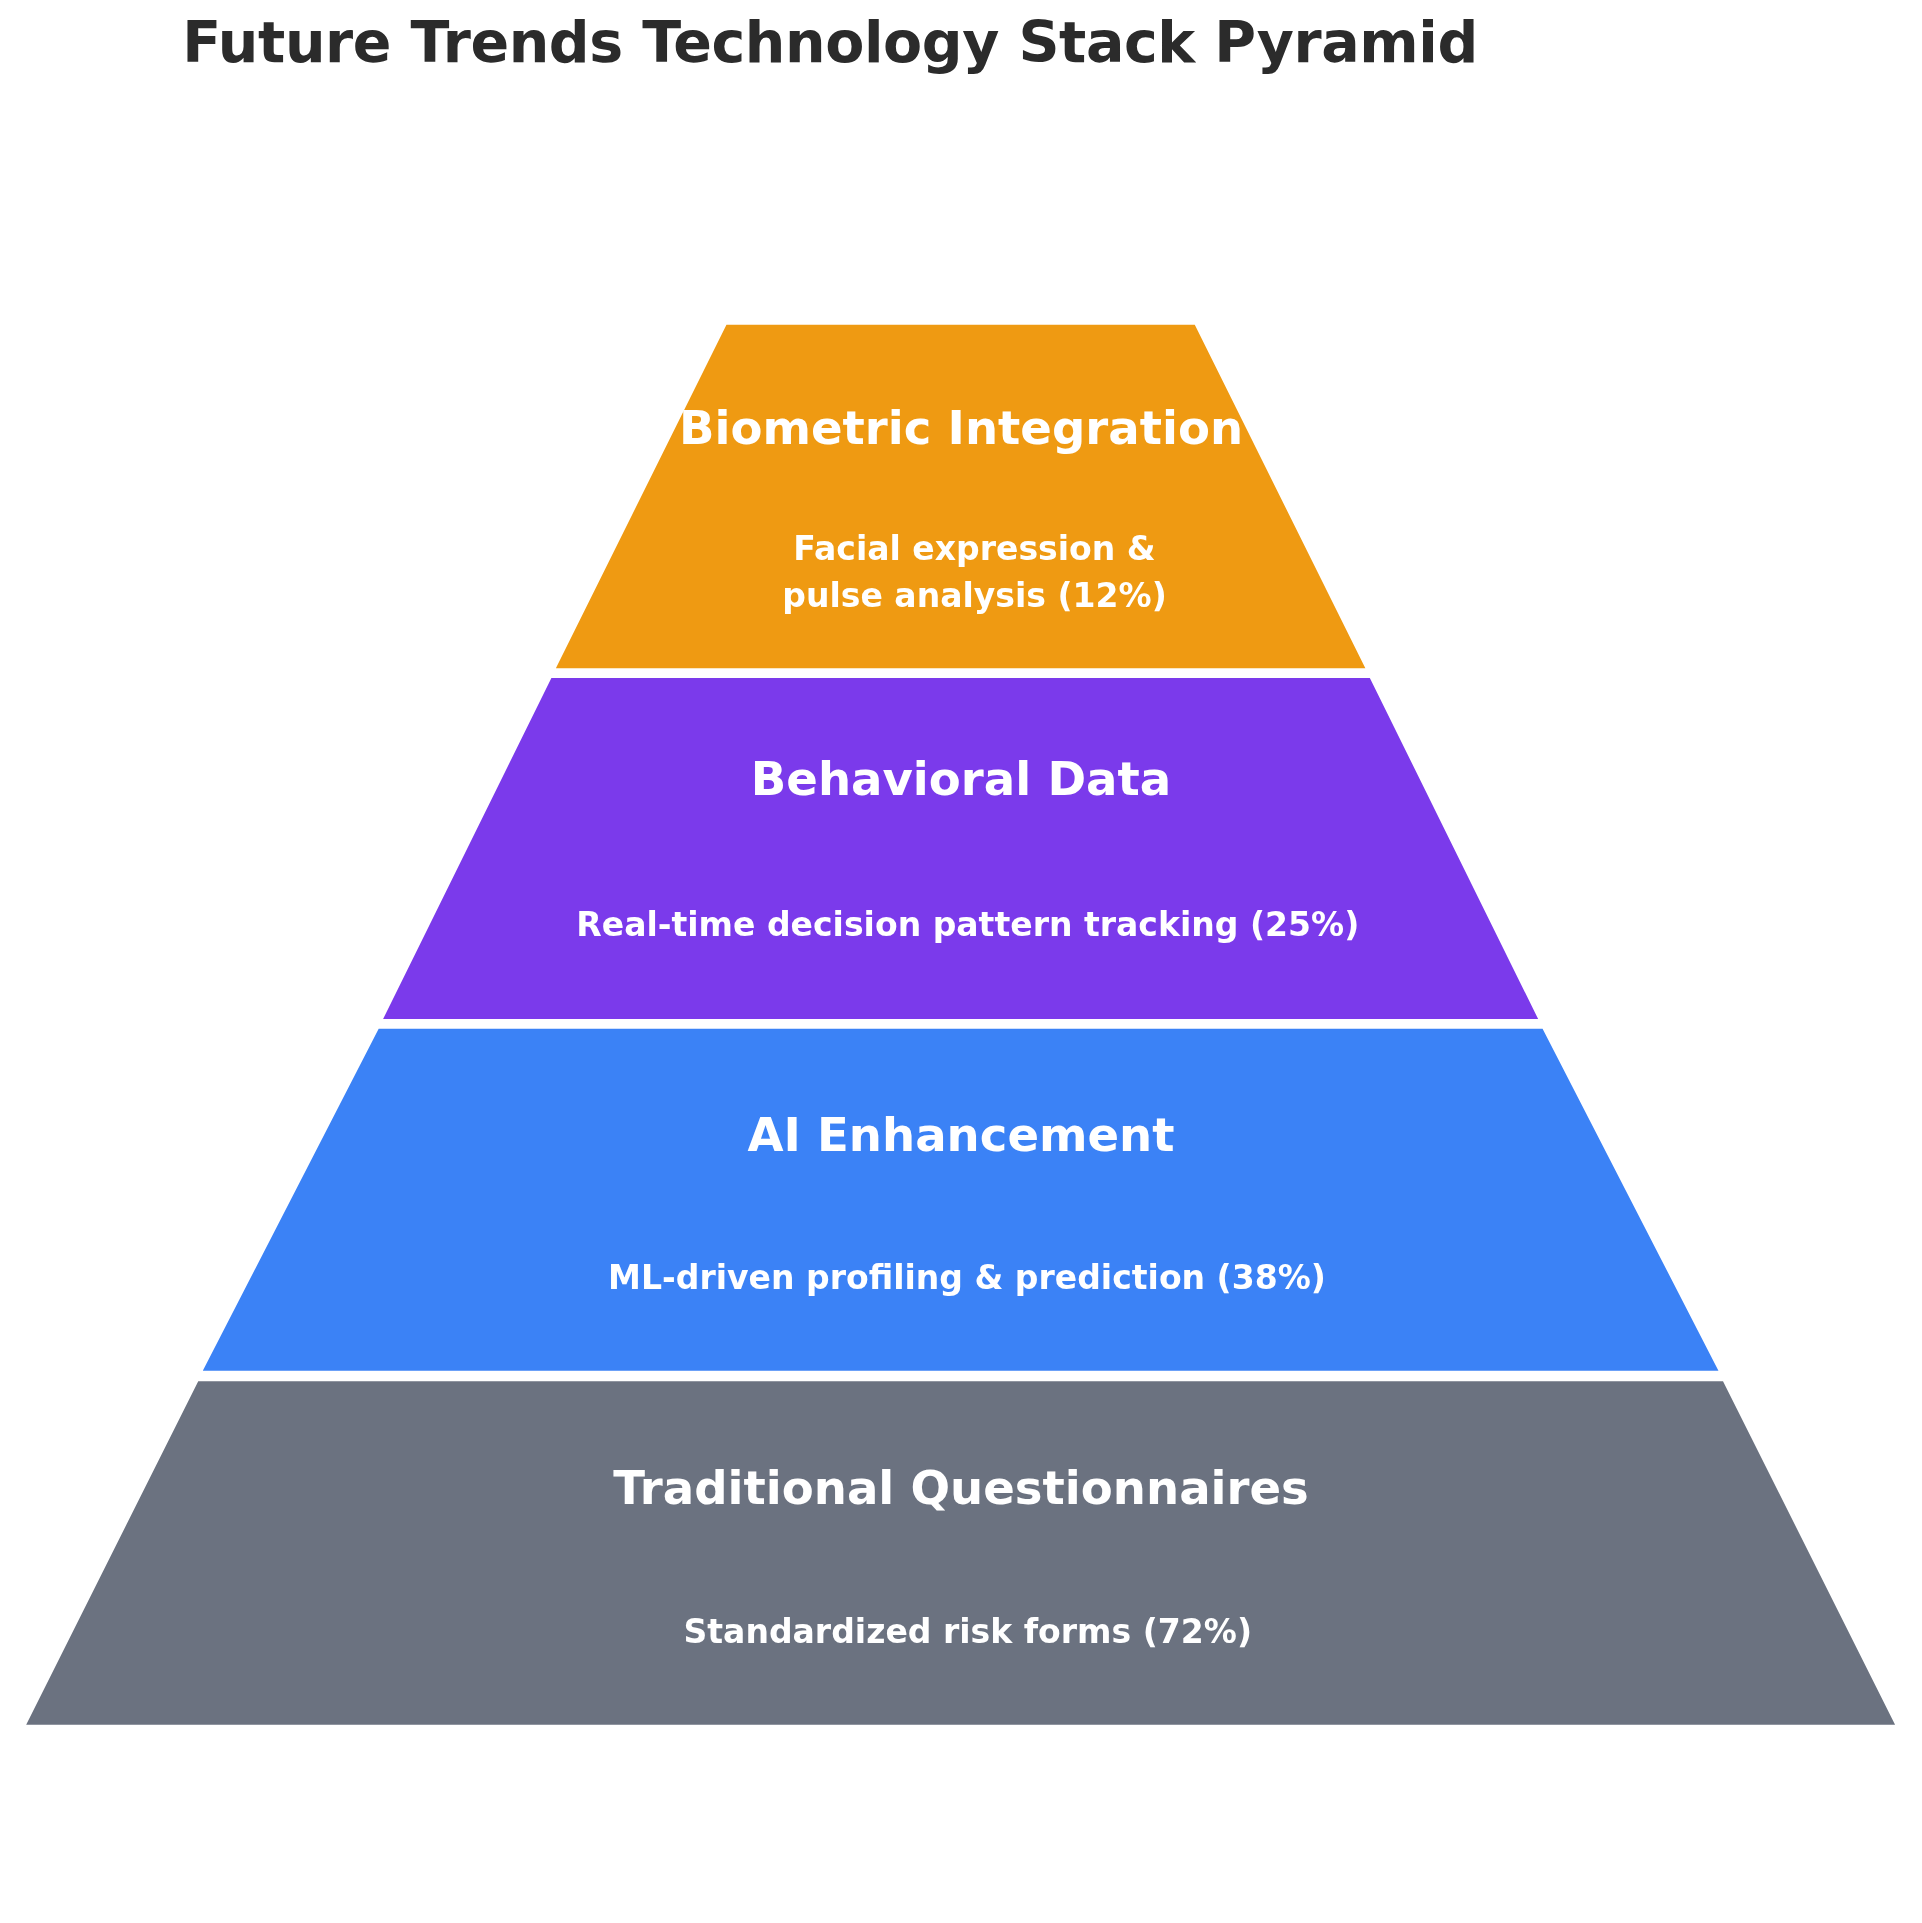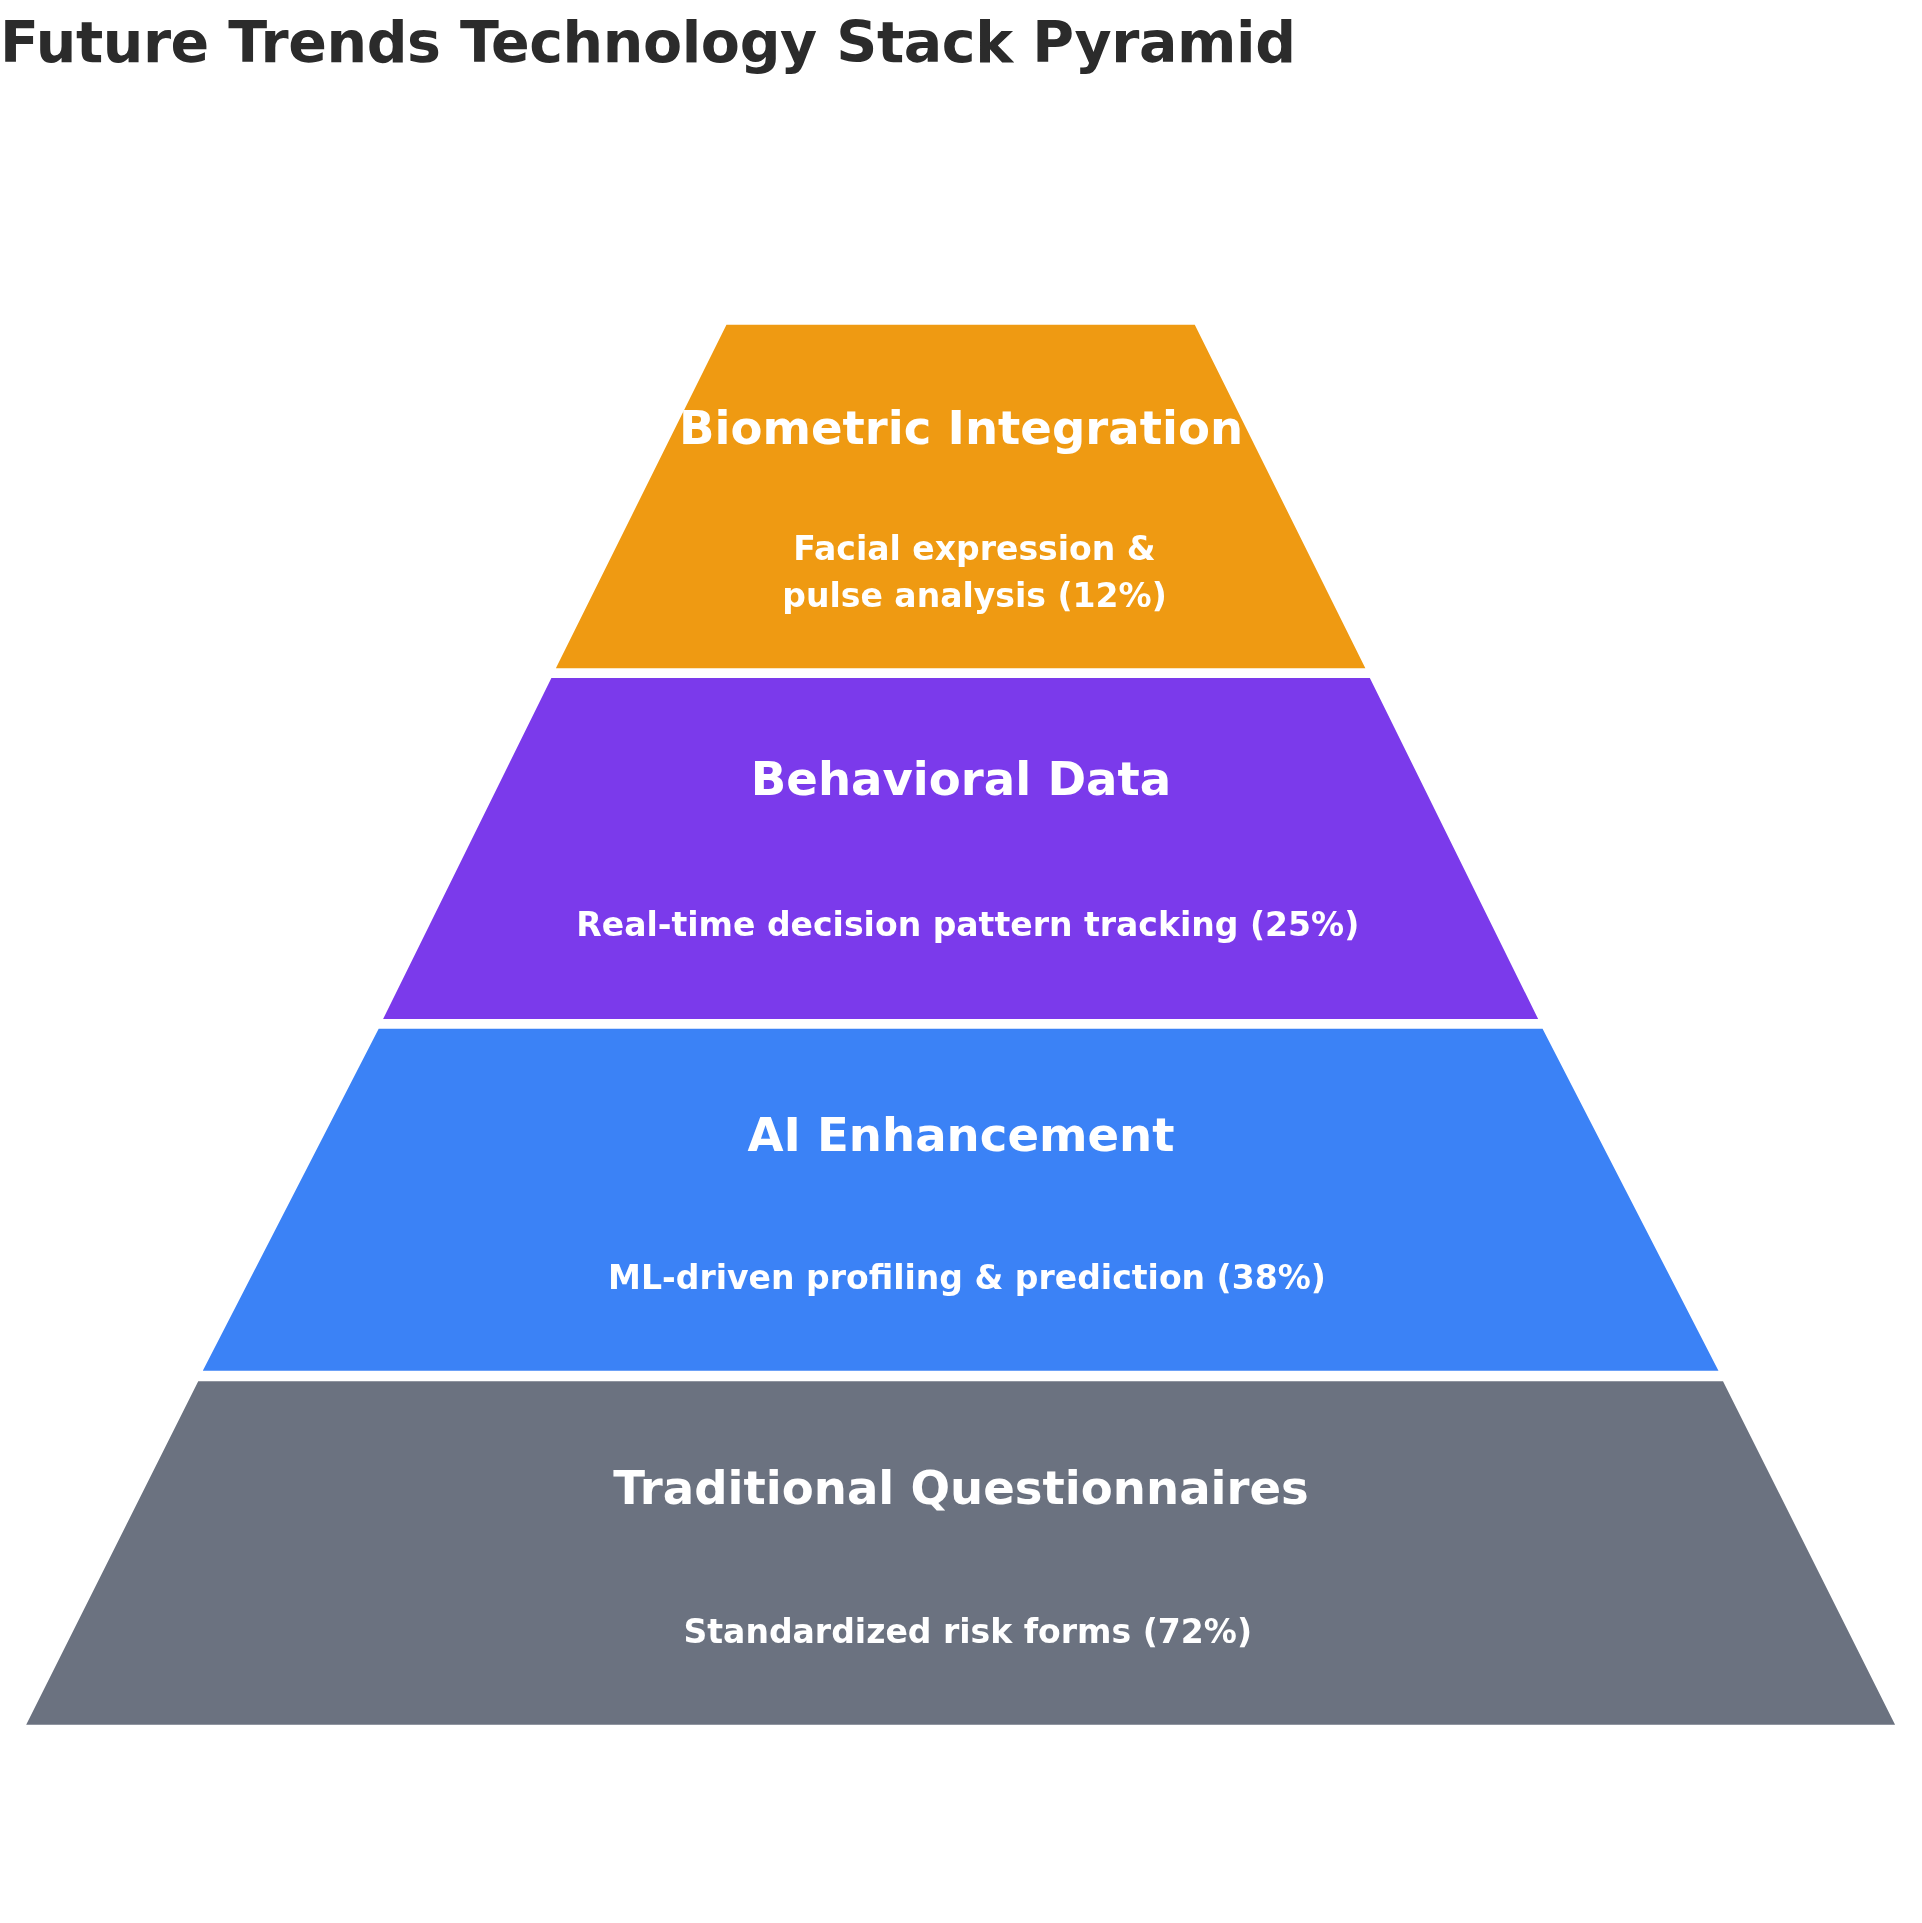--- a/index.html
+++ b/index.html
@@ -17,20 +17,21 @@
     position: relative;
     width: 1922px;
     height: 1924px;
     background: #ffffff;
   }
   #chart-title {
     position: absolute;
     top: 0;
     left: 0;
     width: 1660px;
+    text-align: center;
     font-family: "DejaVu Sans", sans-serif;
     font-weight: bold;
     font-size: 57px;
     line-height: 72px;
     color: #2b2b2b;
     letter-spacing: -0.4px;
     padding-top: 6px;
     box-sizing: border-box;
     user-select: none;
   }

